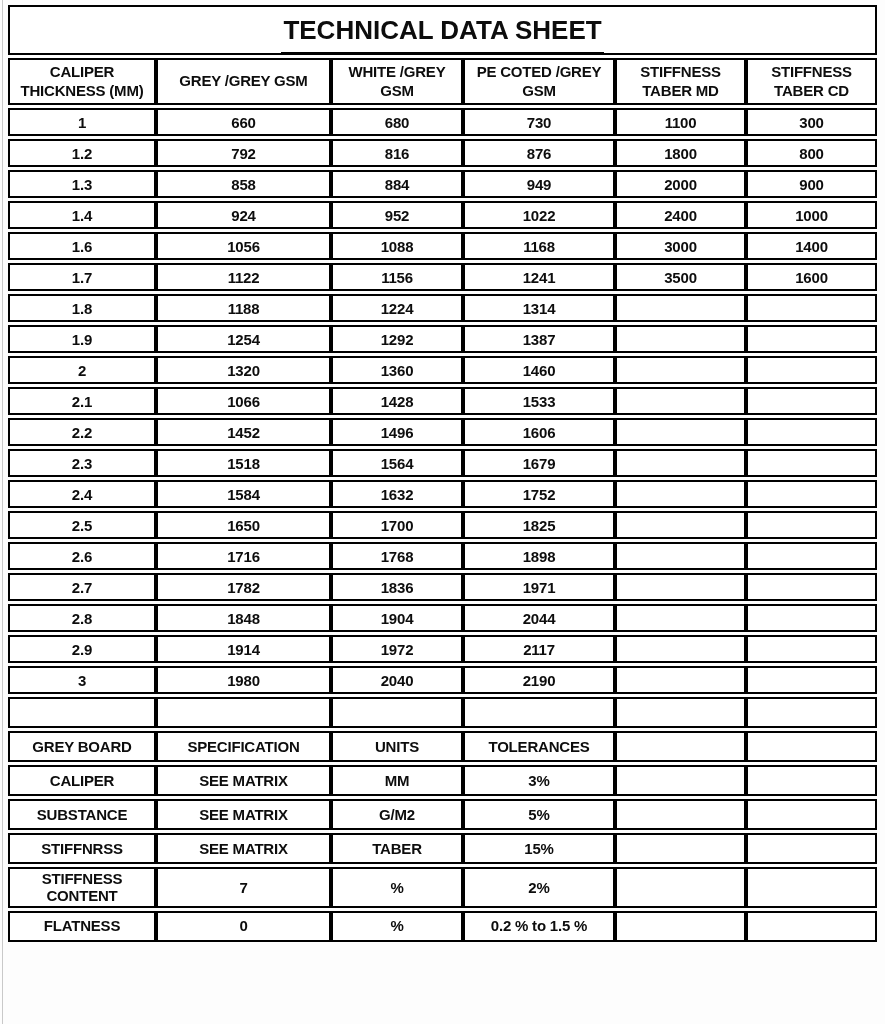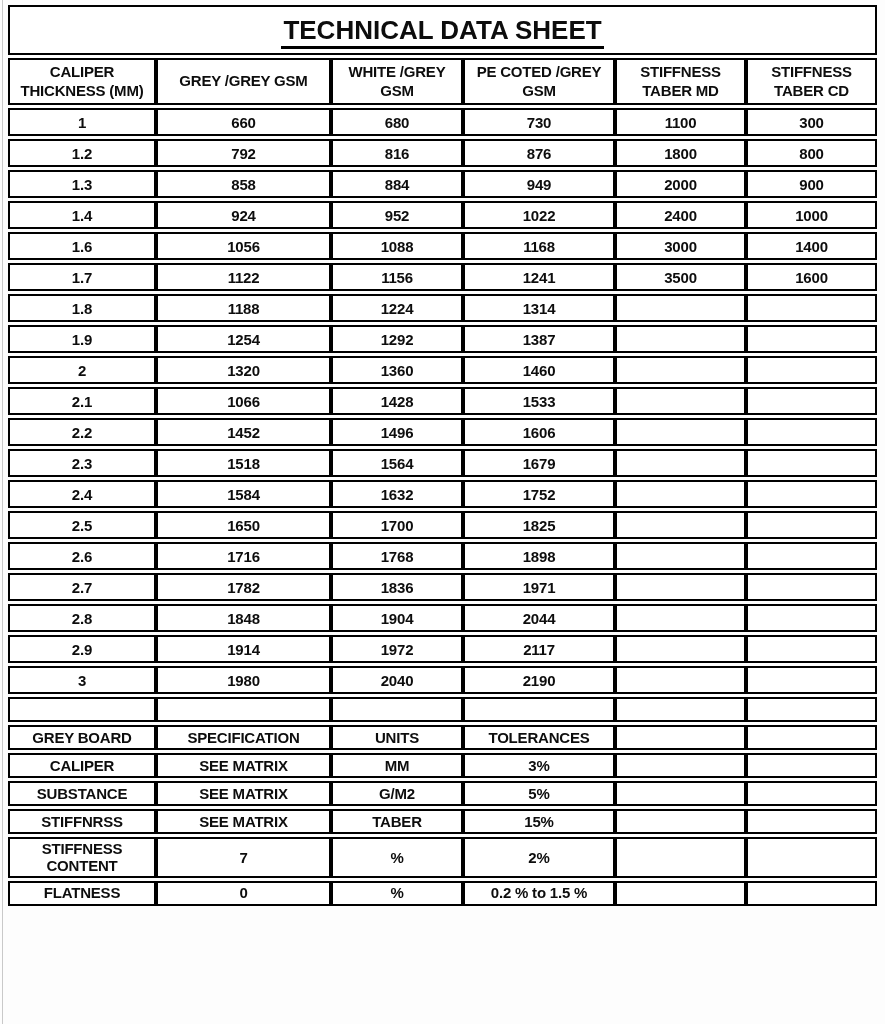--- a/index.html
+++ b/index.html
@@ -53,33 +53,33 @@
   .col5 { width: 131px; }
   .col6 { width: 131px; }
 
   th.title-cell {
     height: 50px;
     font-size: 26px;
     letter-spacing: 0px;
   }
   th.title-cell span {
     border-bottom: 3px solid #000;
-    padding: 0 2px 1px 2px;
+    padding: 0 2px 7px 2px;
   }
   th.colhead {
     height: 47px;
     font-size: 15px;
     line-height: 1.25;
   }
   td.data {
     height: 28px;
     font-size: 15px;
   }
   td.spec {
-    height: 25px;
+    height: 31px;
     font-size: 15px;
     line-height: 1.15;
   }
 </style>
 </head>
 <body>
 
 <div class="page">
   <div class="edge-line"></div>
   <div class="sheet">

